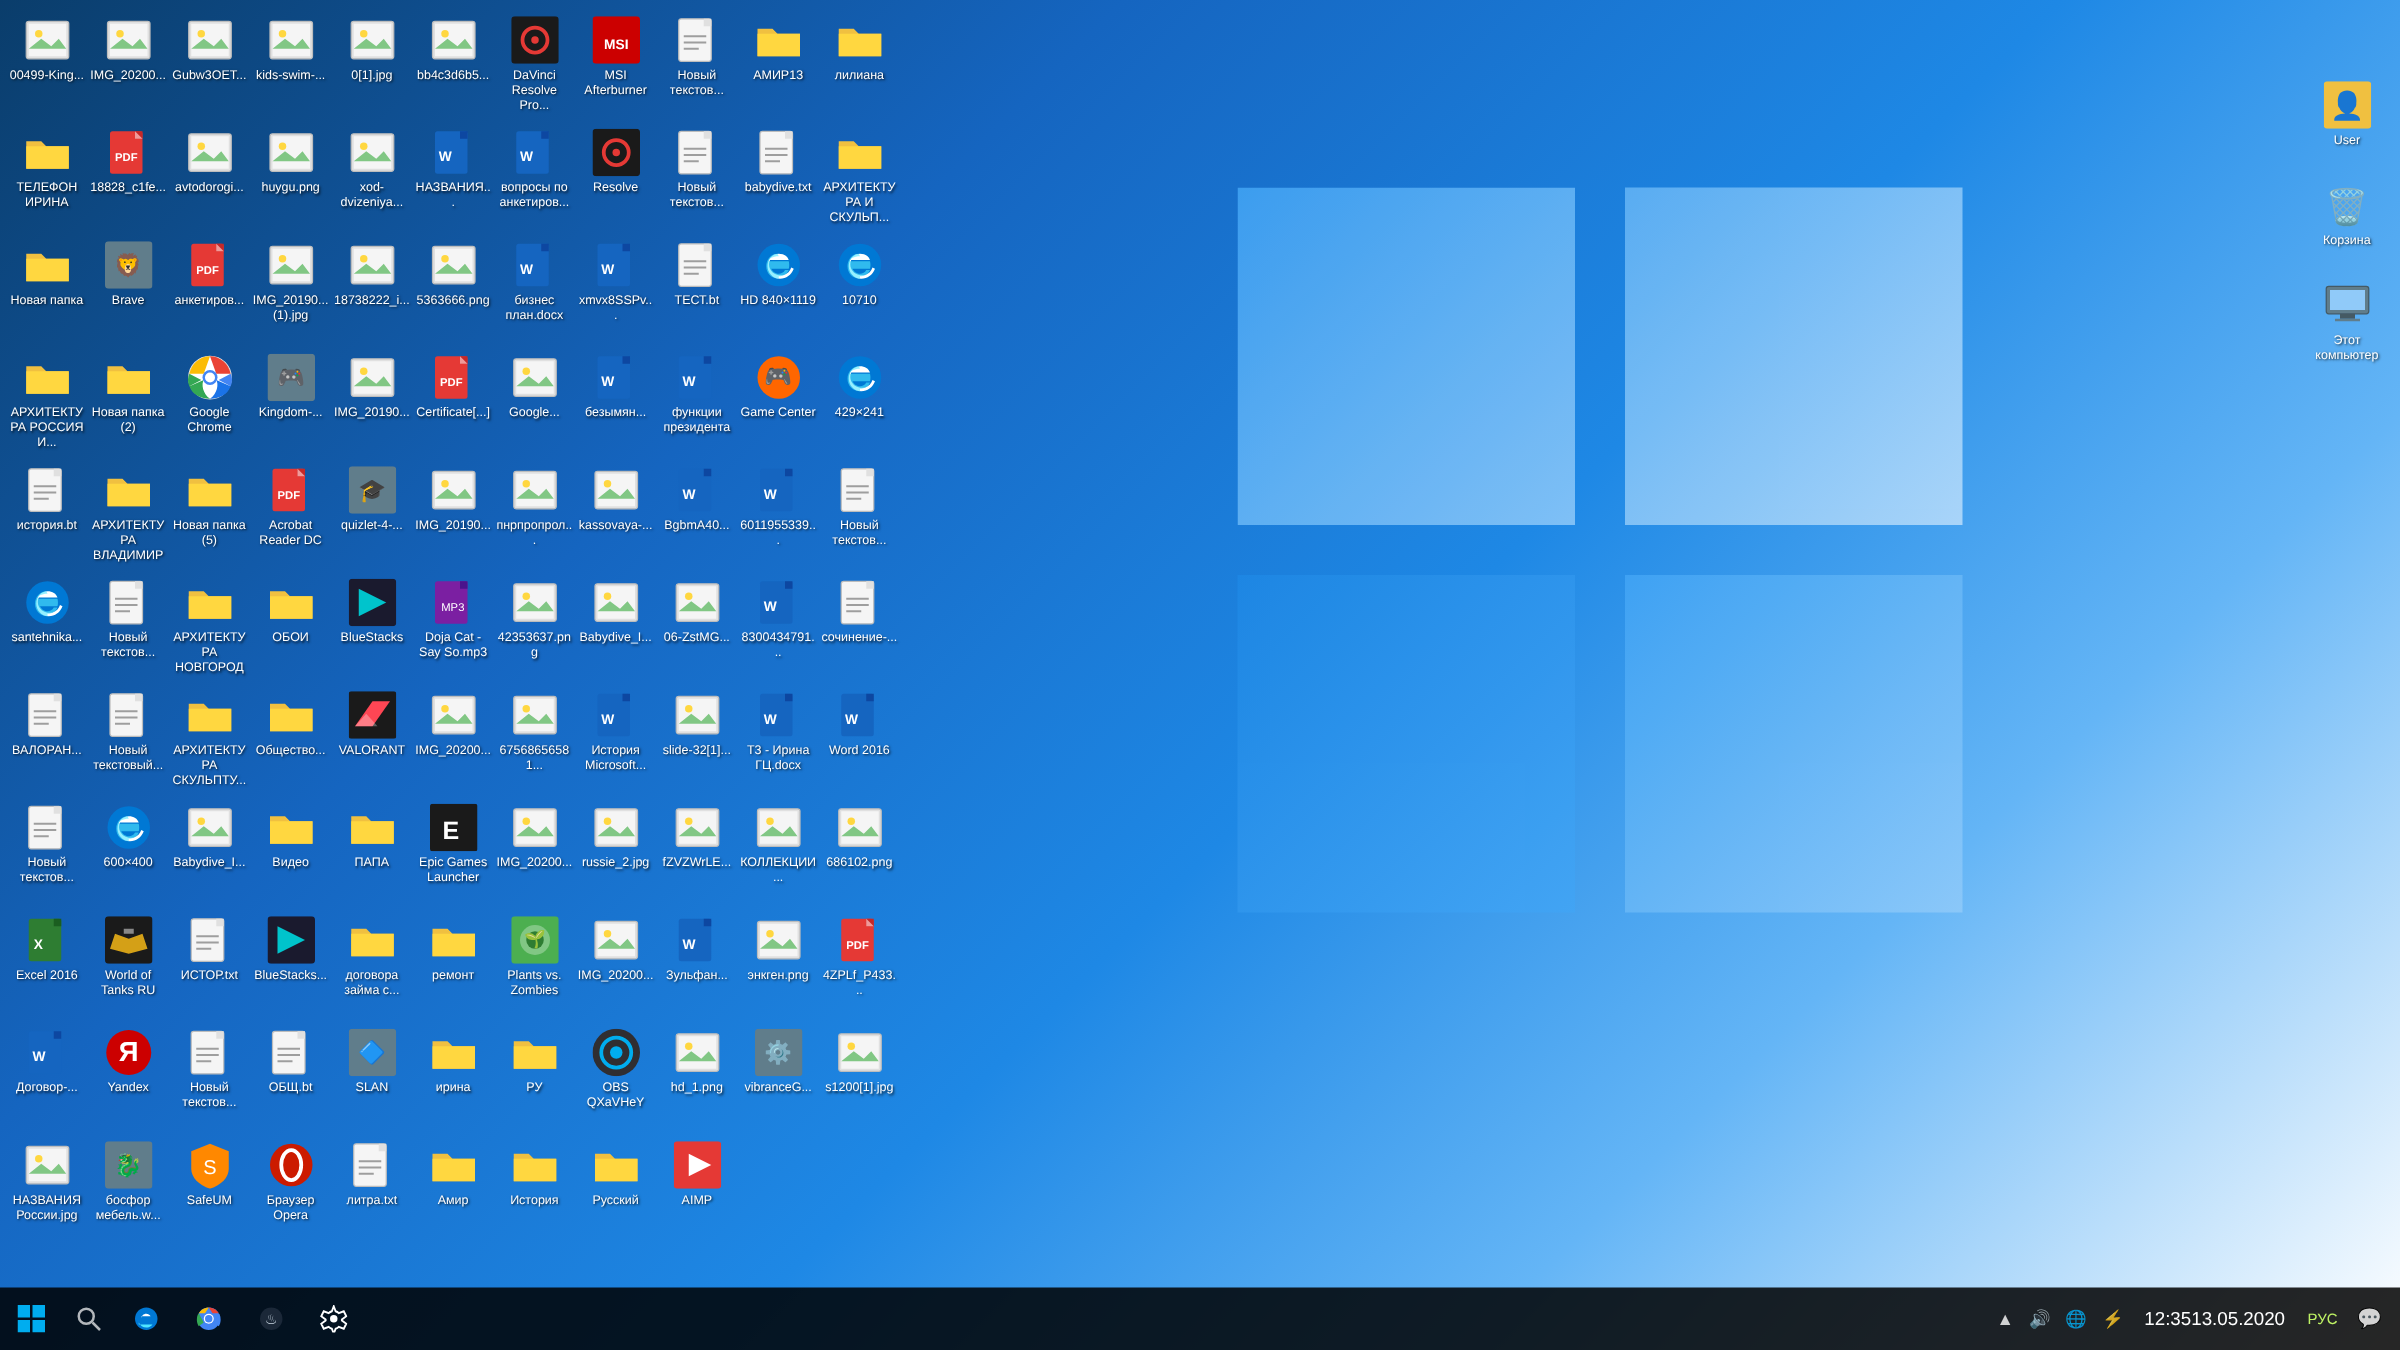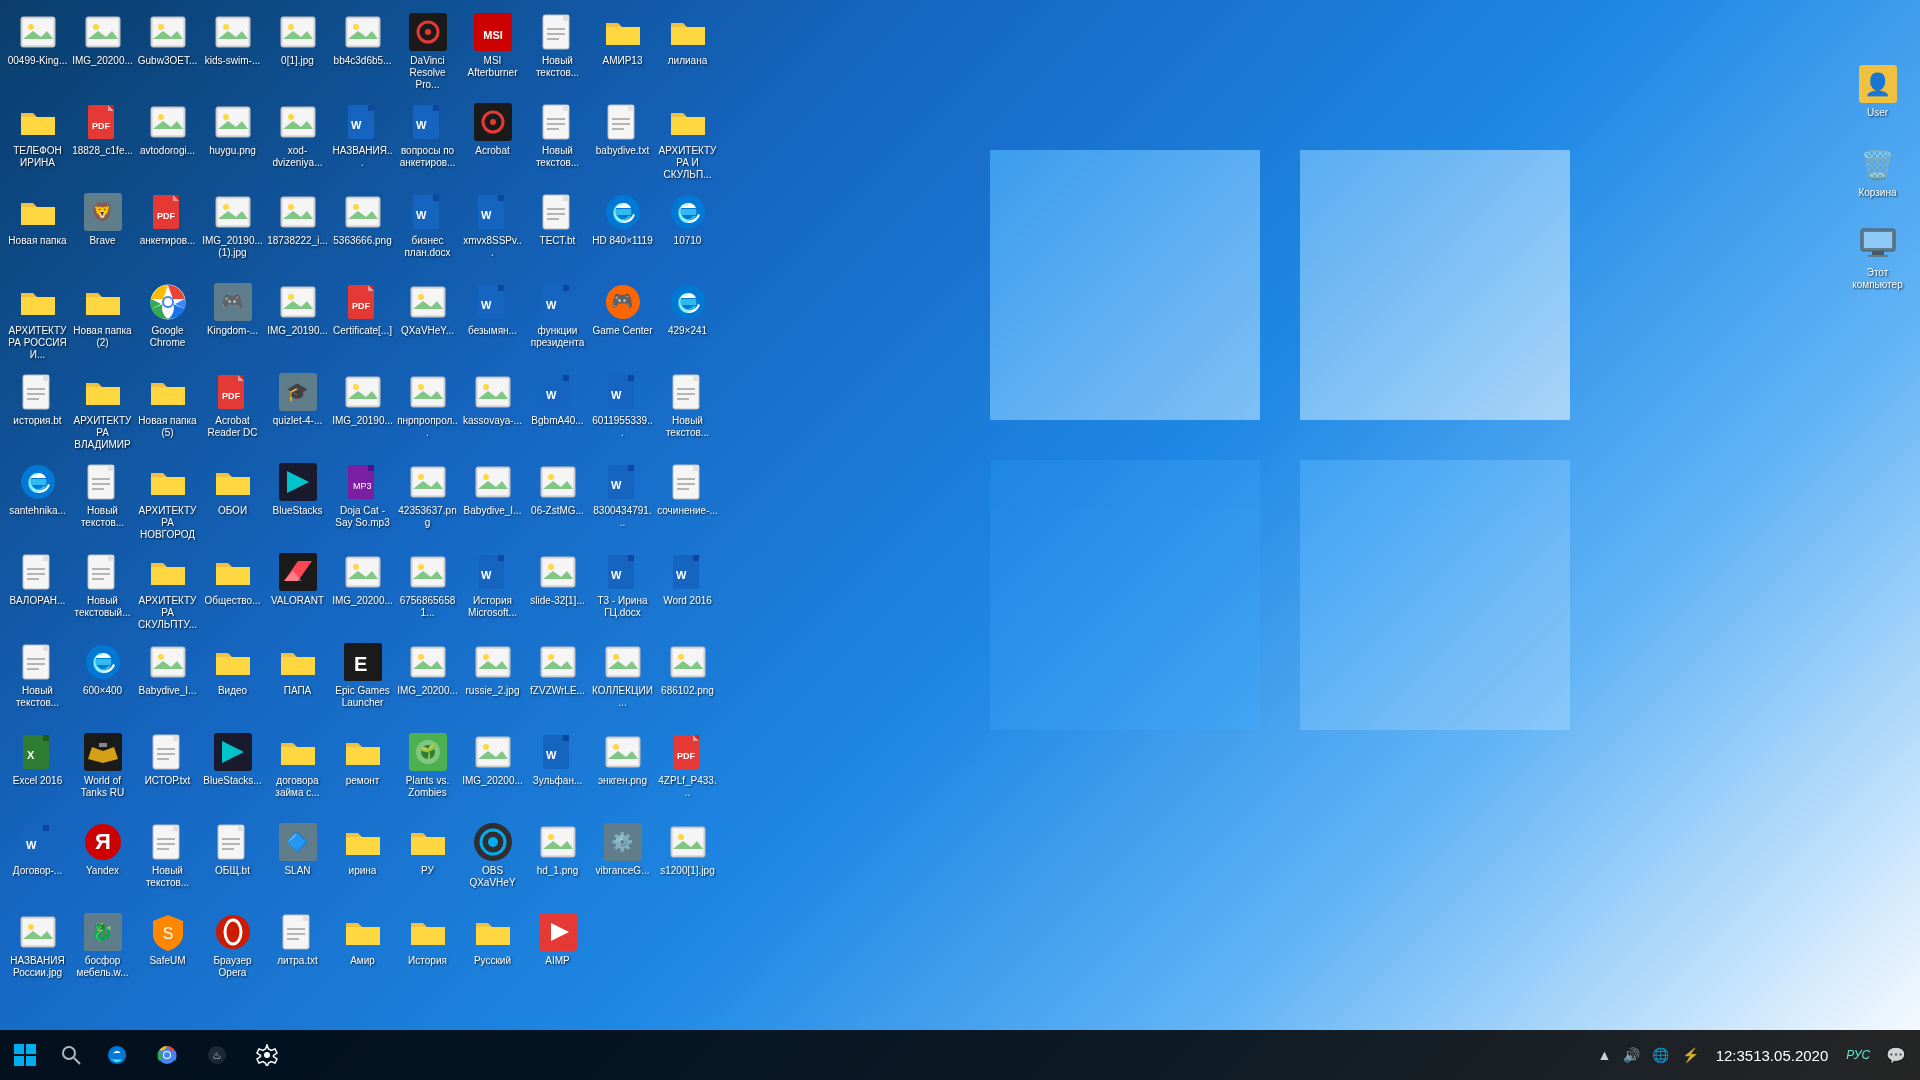--- a/index.html
+++ b/index.html
@@ -166,25 +166,24 @@
       display: flex;
       flex-direction: row;
       align-items: flex-start;
       color: white;
       font-size: 15px;
       padding: 2px 8px;
       cursor: pointer;
       line-height: 1.4;
     }
     .taskbar-lang {
-      color: #5eead4;
+      color: #bef264;
       font-size: 12px;
       padding: 2px 6px;
       cursor: pointer;
-      font-style: italic;
     }
     .taskbar-notif {
       color: rgba(255,255,255,0.8);
       font-size: 16px;
       padding: 2px 6px;
       cursor: pointer;
     }
   </style>
 </head>
 <body>
@@ -421,21 +420,21 @@
       <div class="icon-label">вопросы по анкетиров...</div>
     </div>
     <div class="icon">
       <div class="icon-img">
         <svg width="38" height="38" viewBox="0 0 38 38">
           <rect width="38" height="38" rx="3" fill="#1a1a1a"></rect>
           <circle cx="19" cy="19" r="10" fill="none" stroke="#e53935" stroke-width="3"></circle>
           <circle cx="19" cy="19" r="3" fill="#e53935"></circle>
         </svg>
       </div>
-      <div class="icon-label">Acrobat</div>
+      <div class="icon-label">Resolve</div>
     </div>
     <div class="icon">
       <div class="icon-img">
         <svg width="38" height="38" viewBox="0 0 38 38">
           <rect x="4" y="2" width="26" height="34" rx="2" fill="#f5f5f5" stroke="#bdbdbd" stroke-width="1"></rect>
           <path d="M24 2 L30 2 L30 8 L24 8 Z" fill="#e0e0e0"></path>
           <line x1="8" y1="16" x2="26" y2="16" stroke="#9e9e9e" stroke-width="1.5"></line>
           <line x1="8" y1="21" x2="26" y2="21" stroke="#9e9e9e" stroke-width="1.5"></line>
           <line x1="8" y1="26" x2="20" y2="26" stroke="#9e9e9e" stroke-width="1.5"></line>
         </svg>
@@ -645,21 +644,21 @@
     </div>
     <div class="icon">
       <div class="icon-img">
         <svg width="38" height="38" viewBox="0 0 38 38">
           <rect x="2" y="4" width="34" height="30" rx="2" fill="#e0e0e0" stroke="#bdbdbd" stroke-width="1"></rect>
           <rect x="4" y="6" width="30" height="26" fill="#f5f5f5"></rect>
           <circle cx="12" cy="14" r="3" fill="#ffd740"></circle>
           <path d="M4 26 L14 18 L22 24 L28 18 L34 26 Z" fill="#81c784"></path>
         </svg>
       </div>
-      <div class="icon-label">QXaVHeY...</div>
+      <div class="icon-label">Google...</div>
     </div>
     <div class="icon">
       <div class="icon-img">
         <svg width="38" height="38" viewBox="0 0 38 38">
           <rect x="4" y="2" width="26" height="34" rx="2" fill="#1565c0"></rect>
           <path d="M24 2 L30 2 L30 8 L24 8 Z" fill="#0d47a1"></path>
           <text x="7" y="26" font-size="11" fill="white" font-weight="bold">W</text>
         </svg>
       </div>
       <div class="icon-label">безымян...</div>

